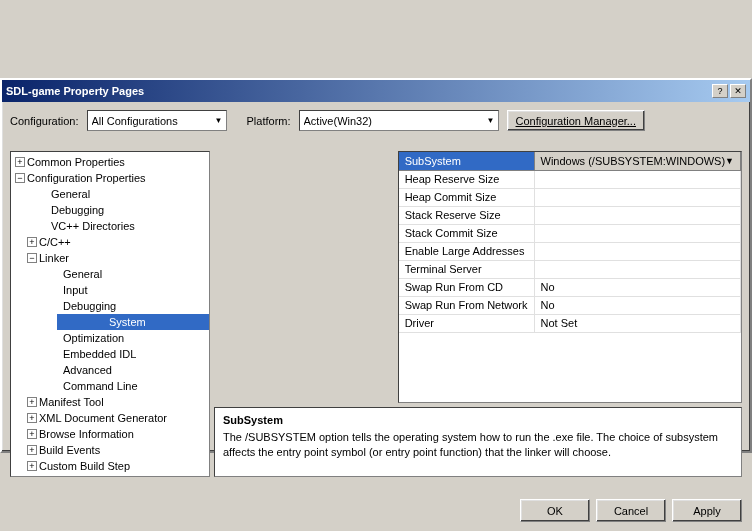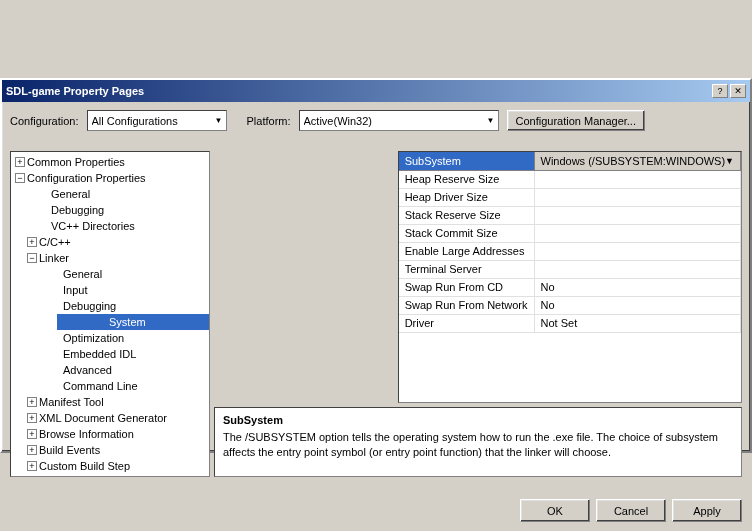--- a/index.html
+++ b/index.html
@@ -107,20 +107,21 @@
       height: 21px;
       padding: 0 8px;
       background: #d4d0c8;
       border: 1px solid #fff;
       border-right-color: #808080;
       border-bottom-color: #808080;
       box-shadow: inset -1px -1px 0 #404040, inset 1px 1px 0 #dfdfdf;
       cursor: pointer;
       font-size: 11px;
       white-space: nowrap;
+      text-decoration: underline;
     }
     .main-area {
       display: flex;
       flex: 1;
       gap: 4px;
       min-height: 0;
     }
     .left-panel {
       width: 200px;
       flex-shrink: 0;
@@ -385,21 +386,21 @@
                   </div>
                 </th>
               </tr>
             </thead>
             <tbody id="props-tbody">
                 <tr>
                   <td>Heap Reserve Size</td>
                   <td class="col-value"></td>
                 </tr>
                 <tr>
-                  <td>Heap Driver Size</td>
+                  <td>Heap Commit Size</td>
                   <td class="col-value"></td>
                 </tr>
                 <tr>
                   <td>Stack Reserve Size</td>
                   <td class="col-value"></td>
                 </tr>
                 <tr>
                   <td>Stack Commit Size</td>
                   <td class="col-value"></td>
                 </tr>

